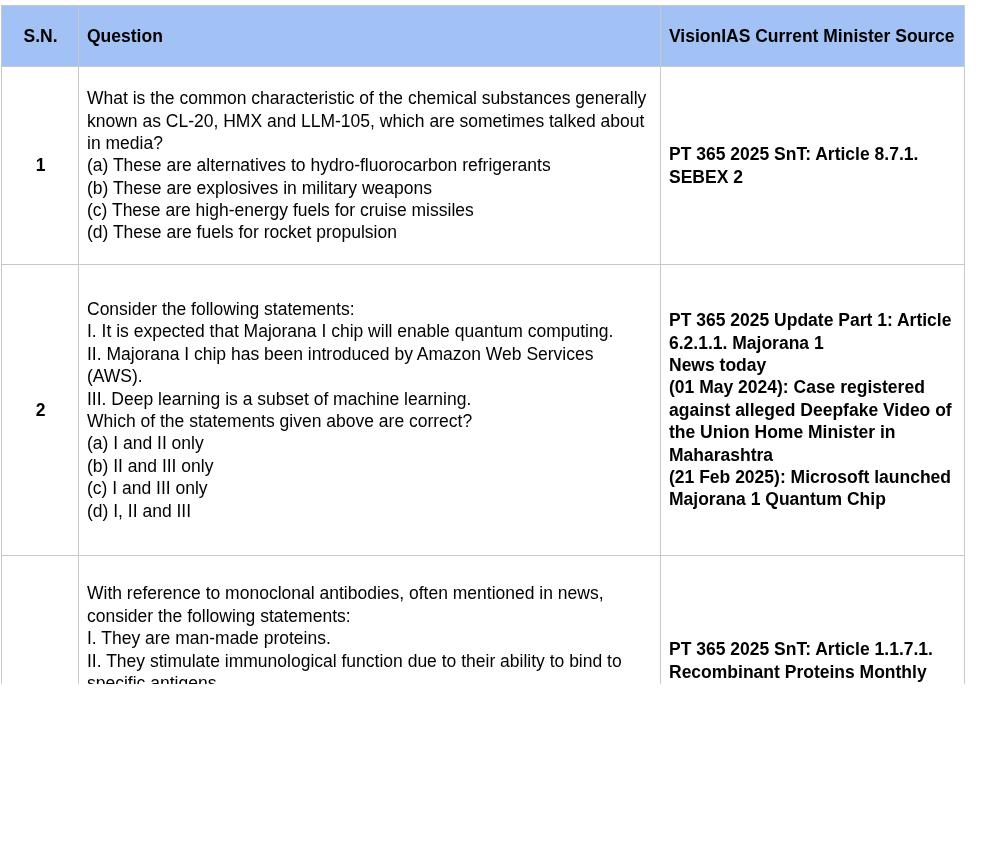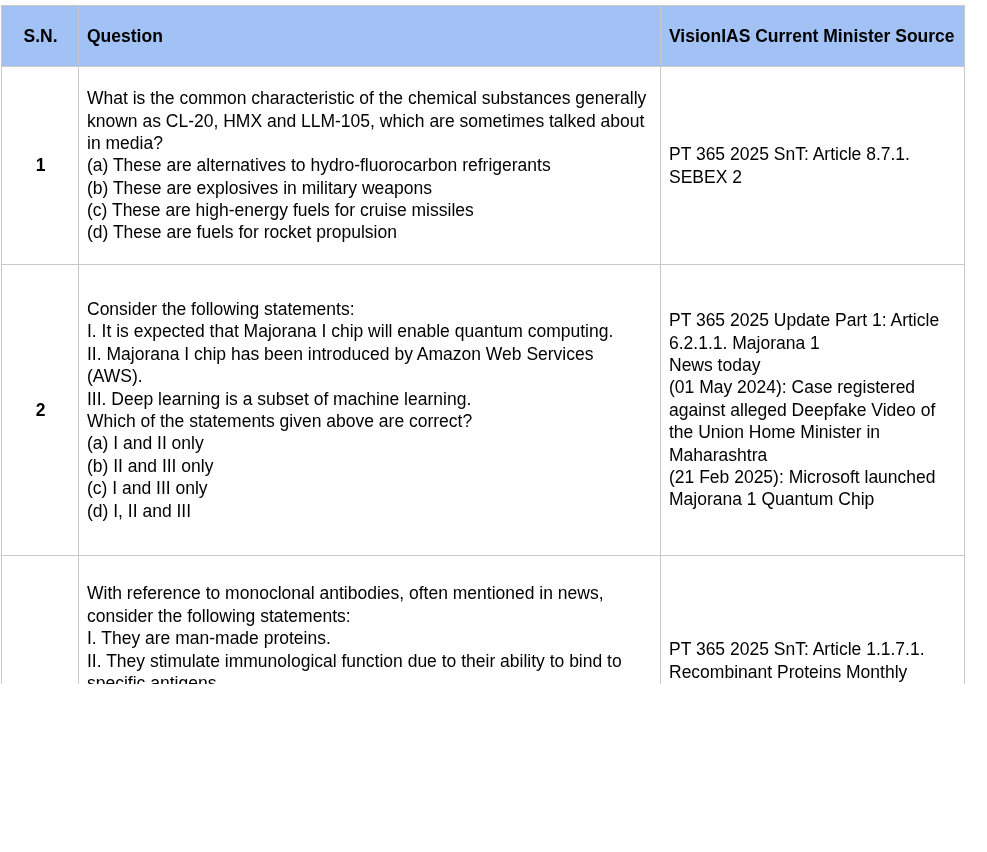--- a/index.html
+++ b/index.html
@@ -71,20 +71,21 @@
     vertical-align: middle;
     white-space: pre-line;
     word-wrap: break-word;
     margin-top: 36px;
   }
   td.src-cell {
     vertical-align: middle;
     white-space: pre-line;
     word-wrap: break-word;
     padding-left: 9px;
+    font-weight: bold;
   }
   .row-tall-1 { height: 198px; }
   .row-tall-2 { height: 291px; }
   .row-tall-3 { height: 300px; }
 </style>
 </head>
 <body>
 
 <div class="sheet">
   <table class="qtable">

